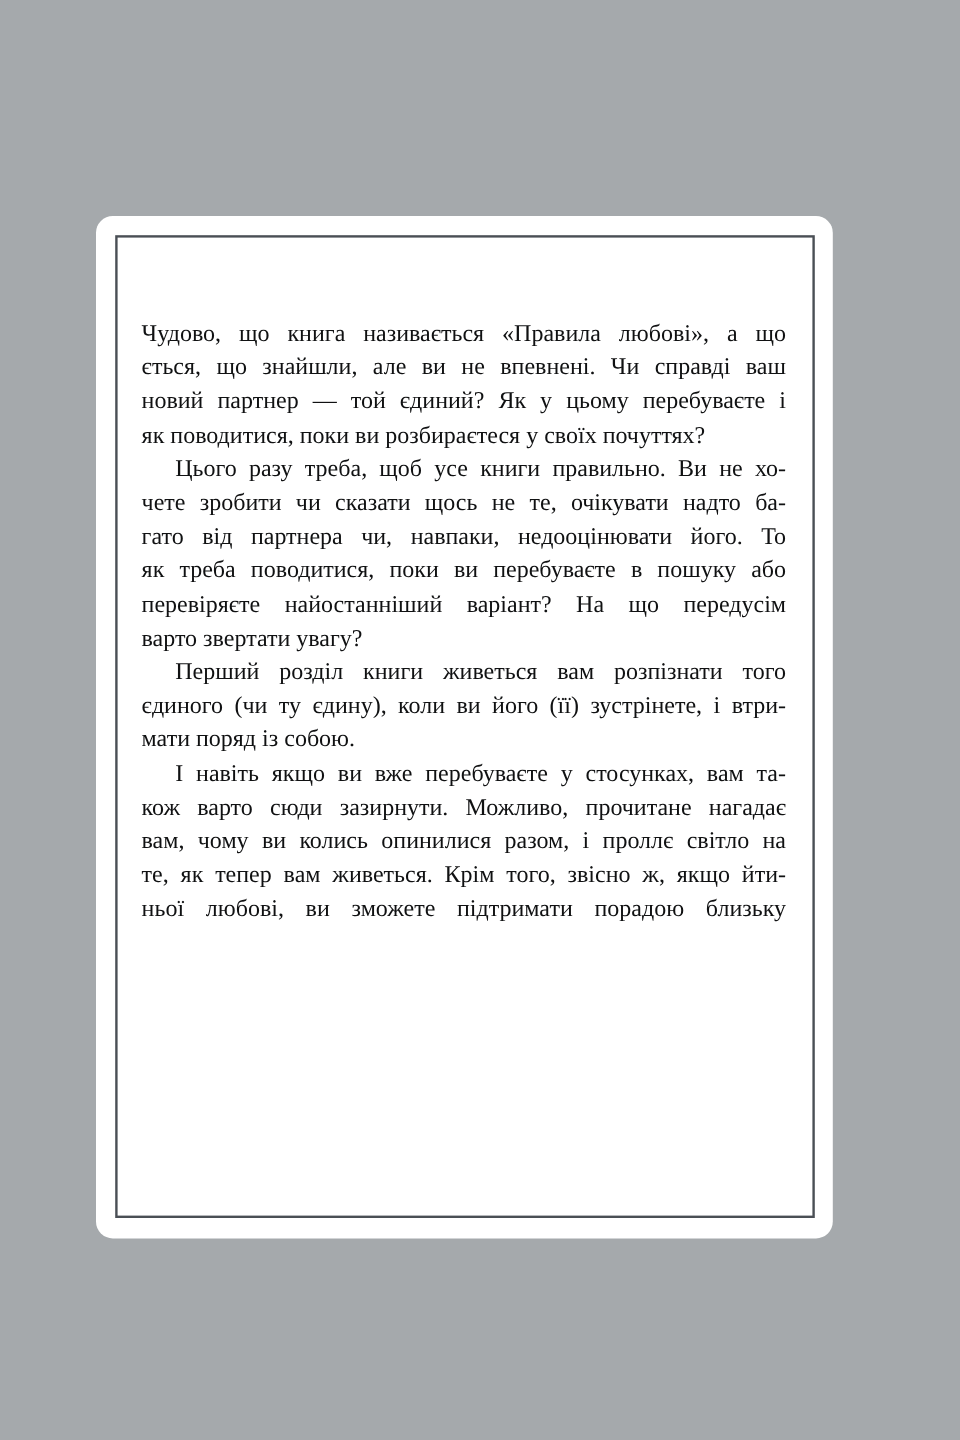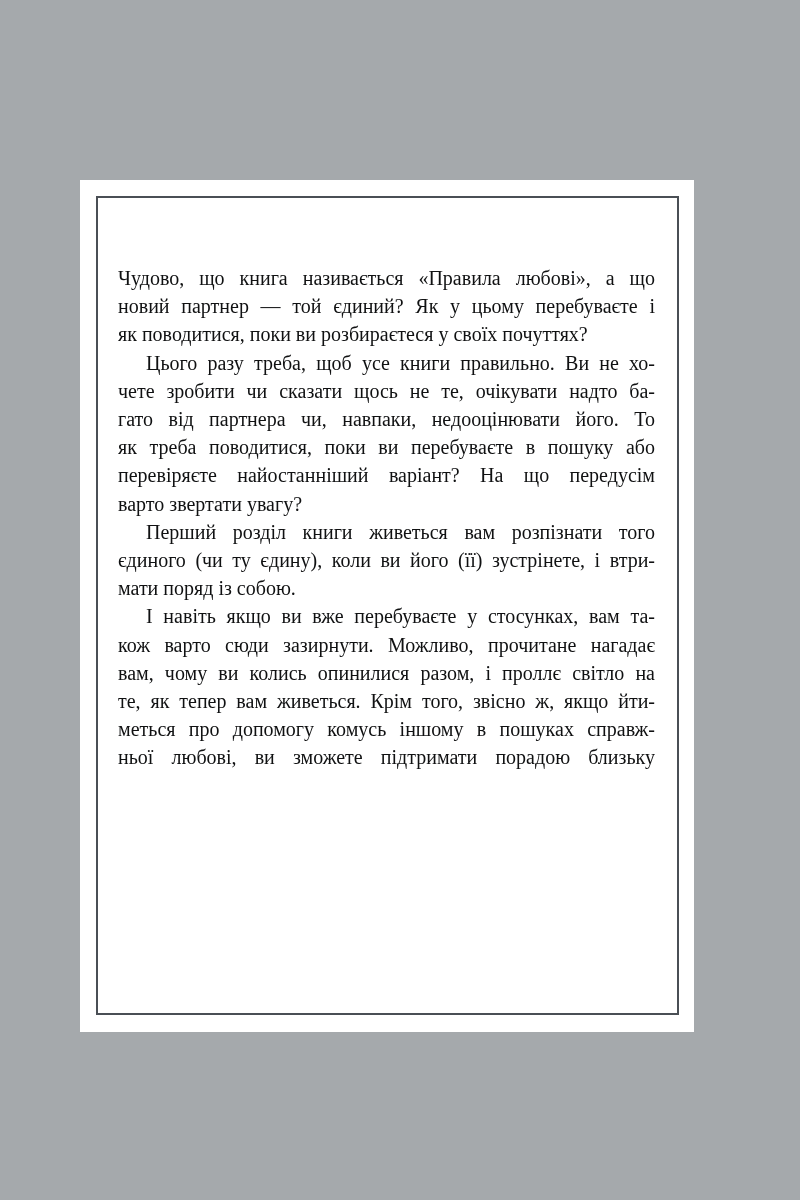--- a/index.html
+++ b/index.html
@@ -24,20 +24,21 @@
 
   
   .paper-sheet {
     position: absolute;
     left: 80px;
     top: 180px;
     width: 614px;
     height: 852px;
     background: #ffffff;
     box-sizing: border-box;
+    border-radius: 14px;
   }
 
   
   .page-rule {
     position: absolute;
     left: 16px;
     top: 16px;
     right: 15px;
     bottom: 17px;
     border: 2px solid #4a4f55;
@@ -84,20 +85,21 @@
 
 <div class="page-canvas" style="background: rgb(165, 169, 172);">
 
   <div class="paper-sheet" style="background: rgb(255, 255, 255);">
 
     <div class="page-rule" style="border-color: rgb(74, 79, 85);"></div>
 
     <div class="text-column" style="color: rgb(16, 17, 18);">
         <p class="paragraph">
           <span class="line">Чудово, що книга називається «Правила любові», а що</span>
+          <span class="line">ється, що знайшли, але ви не впевнені. Чи справді ваш</span>
           <span class="line">новий партнер — той єдиний? Як у цьому перебуваєте і</span>
           <span class="line line-end">як поводитися, поки ви розбираєтеся у своїх почуттях?</span>
         </p>
         <p class="paragraph">
           <span class="line line-indent">Цього разу треба, щоб усе книги правильно. Ви не хо-</span>
           <span class="line">чете зробити чи сказати щось не те, очікувати надто ба-</span>
           <span class="line">гато від партнера чи, навпаки, недооцінювати його. То</span>
           <span class="line">як треба поводитися, поки ви перебуваєте в пошуку або</span>
           <span class="line">перевіряєте найостанніший варіант? На що передусім</span>
           <span class="line line-end">варто звертати увагу?</span>
@@ -105,20 +107,19 @@
         <p class="paragraph">
           <span class="line line-indent">Перший розділ книги живеться вам розпізнати того</span>
           <span class="line">єдиного (чи ту єдину), коли ви його (її) зустрінете, і втри-</span>
           <span class="line line-end">мати поряд із собою.</span>
         </p>
         <p class="paragraph">
           <span class="line line-indent">І навіть якщо ви вже перебуваєте у стосунках, вам та-</span>
           <span class="line">кож варто сюди зазирнути. Можливо, прочитане нагадає</span>
           <span class="line">вам, чому ви колись опинилися разом, і проллє світло на</span>
           <span class="line">те, як тепер вам живеться. Крім того, звісно ж, якщо йти-</span>
-          <span class="line">меться про допомогу комусь іншому в пошуках справж-</span>
           <span class="line">ньої любові, ви зможете підтримати порадою близьку</span>
         </p>
       </div>
 
   </div>
 
 </div>
 
 </body></html>

